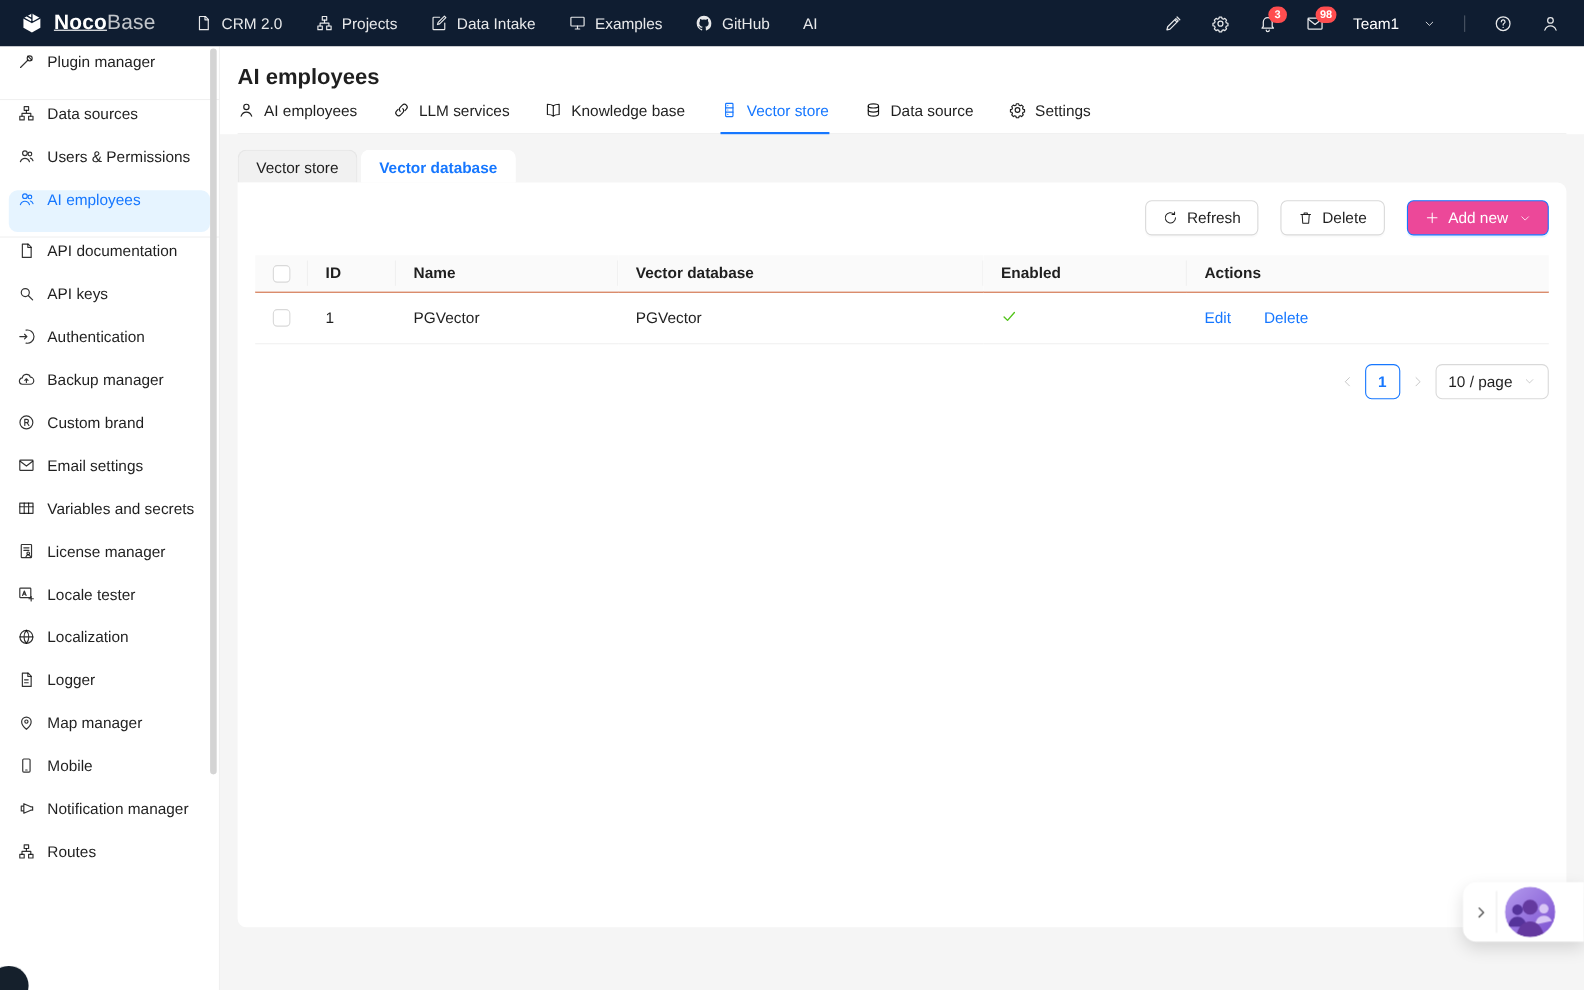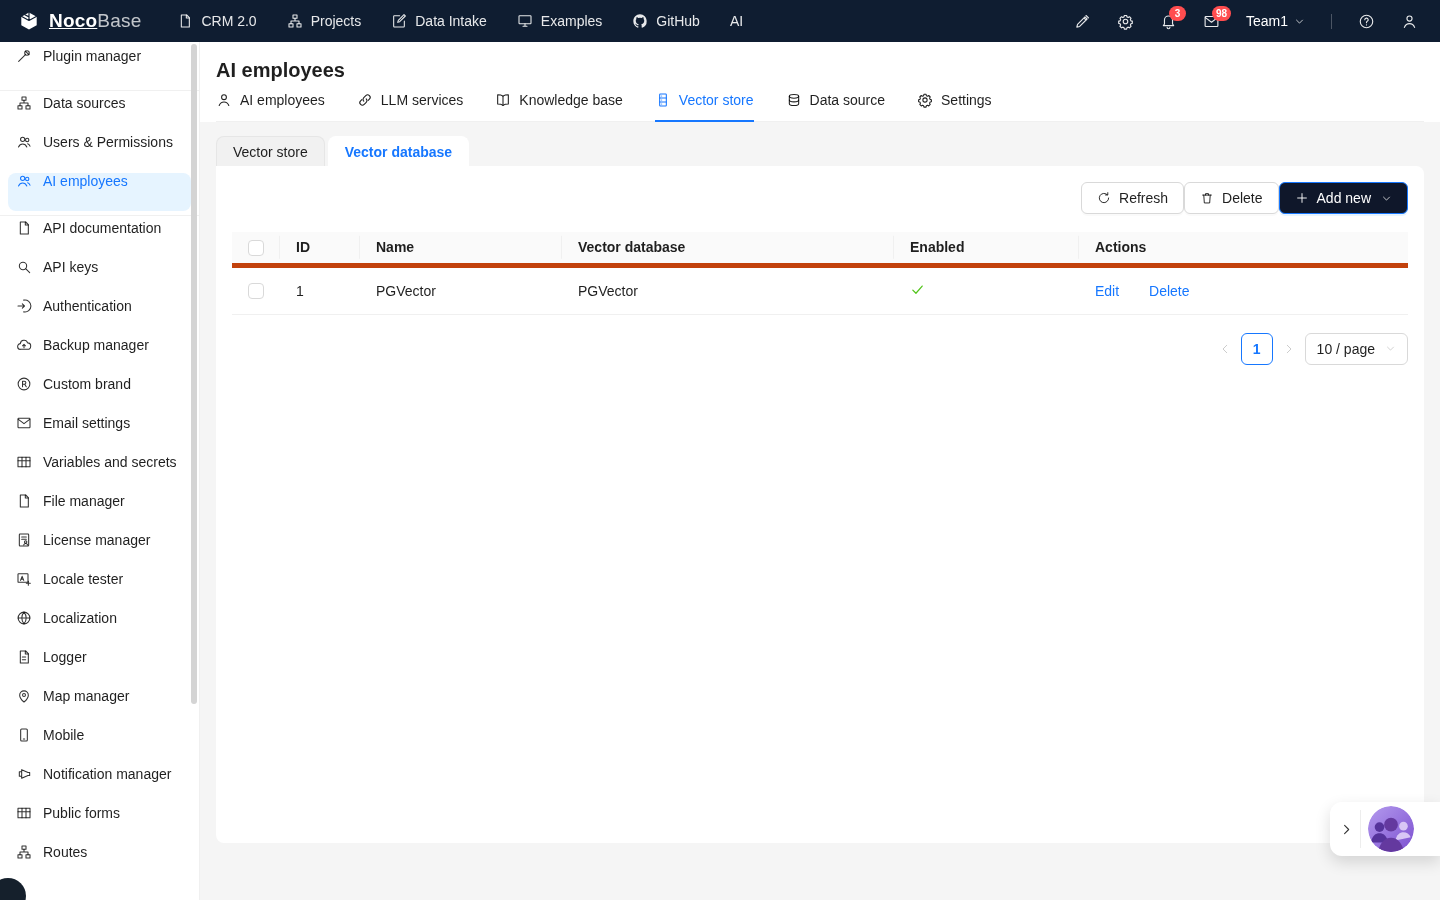--- a/index.html
+++ b/index.html
@@ -23,21 +23,21 @@
   .nav-item { display:flex; align-items:center; gap:8px; cursor:pointer;
     color:rgba(255,255,255,0.9); white-space:nowrap; }
   .nav-right { margin-left:auto; display:flex; align-items:center; gap:26px;
     padding-right:22px; }
   .nav-icon-btn { position:relative; display:flex; align-items:center; cursor:pointer;
     color:rgba(255,255,255,0.9); }
   .nav-icon-btn svg.ic { width:17px; height:17px; }
   .badge { position:absolute; top:-7px; left:9px; min-width:17px; height:15px;
     background:#ff4d4f; color:#fff; font-size:10px; line-height:15px;
     border-radius:8px; padding:0 4px; text-align:center; font-weight:600; }
-  .team { display:flex; align-items:center; gap:6px; cursor:pointer; color:#fff; }
+  .team { display:flex; align-items:center; gap:22px; cursor:pointer; color:#fff; }
   .nav-divider { width:1px; height:15px; background:rgba(255,255,255,0.25); }
 
   
   .sidebar { position:fixed; top:42px; left:0; width:200px; bottom:0;
     background:#fff; border-right:1px solid #f0f0f0; padding-top:6px; }
   .side-item { height:38px; margin:0 8px 1px; padding:0 8px; display:flex;
     gap:11px; border-radius:8px; cursor:pointer;
     color:rgba(0,0,0,0.88); white-space:nowrap; overflow:hidden; }
   .side-item svg.ic { color:rgba(0,0,0,0.8); }
   .side-item.active { background:#e6f4ff; color:#1677ff; }
@@ -58,33 +58,33 @@
 
   .content { padding:14px 16px 0; }
   .subtabs { display:flex; }
   .subtab { height:30px; display:flex; align-items:center; padding:0 16px;
     background:#f1f1f1; border:1px solid #e6e6e6; border-bottom:none;
     border-radius:8px 8px 0 0; margin-right:3px; cursor:pointer; }
   .subtab.active { background:#fff; border-color:#fff; color:#1677ff; font-weight:600; }
 
   .card { background:#fff; border-radius:0 8px 8px 8px; height:677px;
     position:relative; }
-  .toolbar { display:flex; justify-content:flex-end; gap:0; padding:16px 16px 0; }
+  .toolbar { display:flex; justify-content:flex-end; gap:20px; padding:16px 16px 0; }
   .btn { height:32px; display:inline-flex; align-items:center; gap:8px;
     padding:0 15px; border:1px solid #d9d9d9; border-radius:6px; background:#fff;
     cursor:pointer; font-size:14px; color:rgba(0,0,0,0.88);
     box-shadow:0 2px 0 rgba(0,0,0,0.02); }
   .btn svg.ic { width:14px; height:14px; }
-  .btn.primary { background:#0f172a; border-color:#1677ff; color:#fff;
+  .btn.primary { background:#ec4899; border-color:#1677ff; color:#fff;
     box-shadow:0 2px 0 rgba(5,145,255,0.1);justify-content:space-between; }
   .btn.primary .chev { width:11px; height:11px; margin-left:2px; }
 
   table.grid { width:calc(100% - 32px); margin:18px 16px 0; border-collapse:collapse; }
   table.grid th { background:#fafafa; text-align:left; font-weight:600;
-    padding:6px 16px; height:33px; border-bottom:5px solid #c2410c; position:relative; }
+    padding:6px 16px; height:33px; border-bottom:1px solid #c2410c; position:relative; }
   table.grid th:not(:last-child)::after { content:""; position:absolute; right:0;
     top:50%; transform:translateY(-50%); width:1px; height:1.6em; background:#f0f0f0; }
   table.grid td { padding:14px 16px; border-bottom:1px solid #f0f0f0; }
   .cb { width:16px; height:16px; border:1px solid #d9d9d9; border-radius:4px;
     background:#fff; display:inline-block; vertical-align:middle; cursor:pointer; }
   .check { color:#52c41a; } .check svg.ic { width:15px; height:15px; stroke-width:2; }
   a.action-link { color:#1677ff; text-decoration:none; cursor:pointer; }
   td .action-link + .action-link { margin-left:26px; }
 
   .pagination { display:flex; justify-content:flex-end; align-items:center;
@@ -424,26 +424,20 @@
     <span>Email settings</span>
   </div>
   <div class="side-item">
     <svg class="ic">
         <use href="#i-grid"></use>
       </svg>
     <span>Variables and secrets</span>
   </div>
   <div class="side-item">
     <svg class="ic">
-        <use href="#i-file"></use>
-      </svg>
-    <span>File manager</span>
-  </div>
-  <div class="side-item">
-    <svg class="ic">
         <use href="#i-license"></use>
       </svg>
     <span>License manager</span>
   </div>
   <div class="side-item">
     <svg class="ic">
         <use href="#i-locale"></use>
       </svg>
     <span>Locale tester</span>
   </div>
@@ -469,26 +463,20 @@
     <svg class="ic">
         <use href="#i-mobile"></use>
       </svg>
     <span>Mobile</span>
   </div>
   <div class="side-item">
     <svg class="ic">
         <use href="#i-megaphone"></use>
       </svg>
     <span>Notification manager</span>
-  </div>
-  <div class="side-item">
-    <svg class="ic">
-        <use href="#i-grid"></use>
-      </svg>
-    <span>Public forms</span>
   </div>
   <div class="side-item">
     <svg class="ic">
         <use href="#i-sitemap"></use>
       </svg>
     <span>Routes</span>
   </div>
   <div class="side-scrollbar"></div>
 </aside>
 

